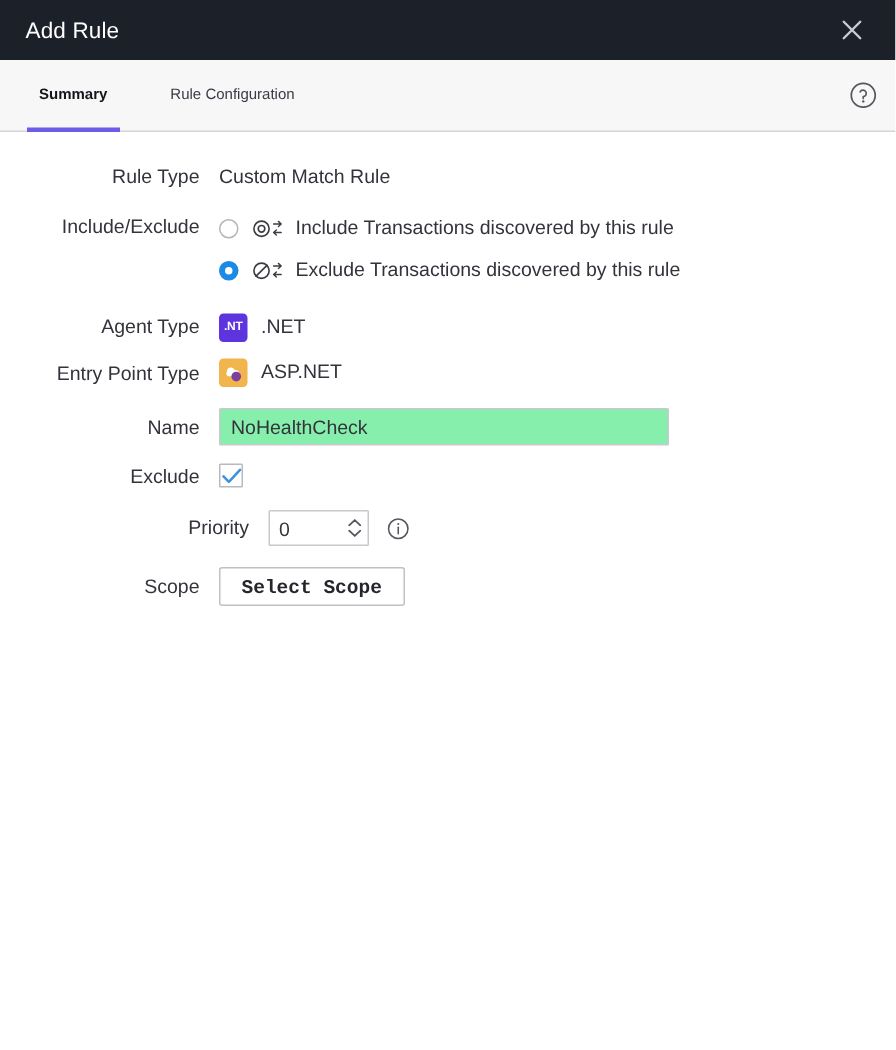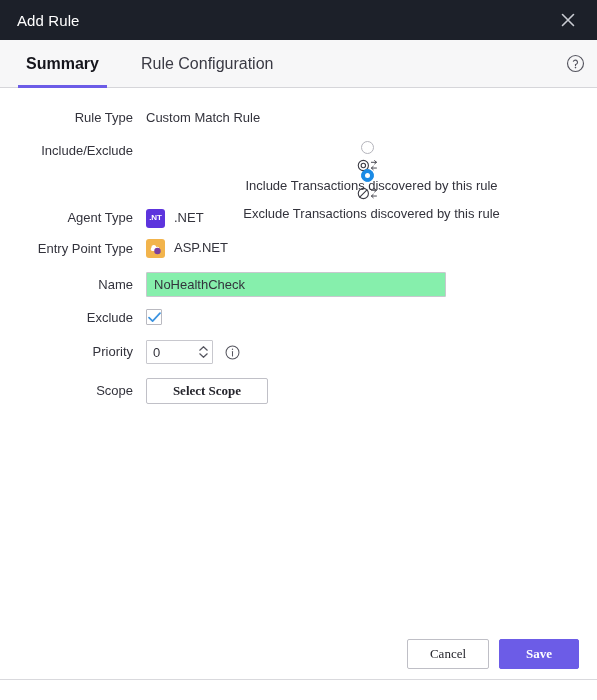--- a/index.html
+++ b/index.html
@@ -8,21 +8,21 @@
     width: 597px;
     height: 700px;
     background: #ffffff;
     font-family: "Liberation Sans", sans-serif;
     color: #33333c;
     overflow: hidden;
   }
 
   .dialog {
     width: 597px;
-    height: 680px;
+    height: 553px;
     display: flex;
     flex-direction: column;
     background: #ffffff;
     position: relative;
   }
 
   
   .titlebar {
     height: 40px;
     flex: 0 0 40px;
@@ -55,21 +55,21 @@
     border-bottom: 1px solid #d6d6da;
     display: flex;
     align-items: stretch;
     padding-left: 18px;
     padding-right: 12px;
     position: relative;
   }
   .tab {
     display: flex;
     align-items: center;
-    font-size: 16px;
+    font-size: 10px;
     color: #3a3a44;
     padding: 0 8px;
     margin-right: 26px;
     cursor: pointer;
     position: relative;
   }
   .tab.active {
     font-weight: bold;
     color: #15151c;
   }
@@ -123,32 +123,31 @@
   .row-entry    { margin-bottom: 11px; }
   .row-name     { margin-bottom: 12px; }
   .row-enabled  { margin-bottom: 13px; }
   .row-priority { margin-bottom: 14px; }
   .row-desc     { margin-bottom: 18px; }
 
   .lbl-agent   { line-height: 22px; }
   .lbl-entry   { line-height: 24px; }
   .lbl-name    { line-height: 25px; }
   .lbl-enabled { line-height: 18px; }
-  .lbl-prio    { line-height: 24px; }
+  .lbl-prio    { line-height: 24px; margin-left: 33px; }
   .lbl-desc    { line-height: 20px; }
   .lbl-scope   { line-height: 26px; }
 
   
   .opt {
     display: flex;
     align-items: center;
     height: 22px;
     margin-bottom: 6px;
     cursor: pointer;
-    flex-direction: column;
   }
   .radio {
     width: 13px; height: 13px;
     border-radius: 50%;
     border: 1px solid #b4b4bb;
     background: #fff;
     flex: 0 0 13px;
     margin-right: 9px;
     position: relative;
   }
@@ -274,21 +273,21 @@
   }
   .resize-grip {
     position: absolute;
     right: 1px; bottom: 1px;
     width: 10px; height: 10px;
     cursor: nwse-resize;
   }
 
   
   .btn {
-    font-family: Liberation Serif, serif;
+    font-family: Liberation Mono, monospace;
     font-size: 13px;
     border-radius: 2px;
     cursor: pointer;
     display: inline-flex;
     align-items: center;
     justify-content: center;
   }
   .btn-scope {
     min-width: 122px;
     height: 26px;
@@ -465,18 +464,14 @@
 
     <div class="row row-scope">
       <div class="lbl lbl-scope">Scope</div>
       <div class="fld">
         <button class="btn btn-scope">Select Scope</button>
       </div>
     </div>
 
   </div>
 
-  <div class="footer">
-    <button class="btn btn-cancel">Cancel</button>
-    <button class="btn btn-save">Save</button>
-  </div>
 
 </div>
 
 </body></html>

